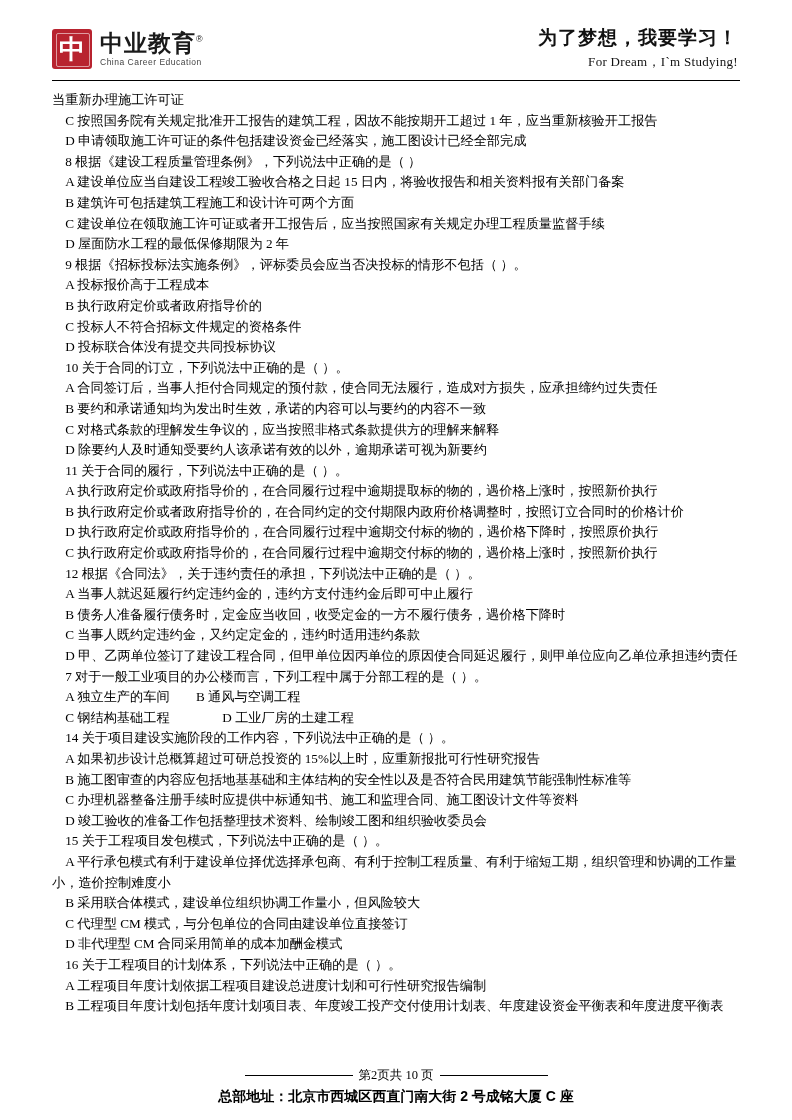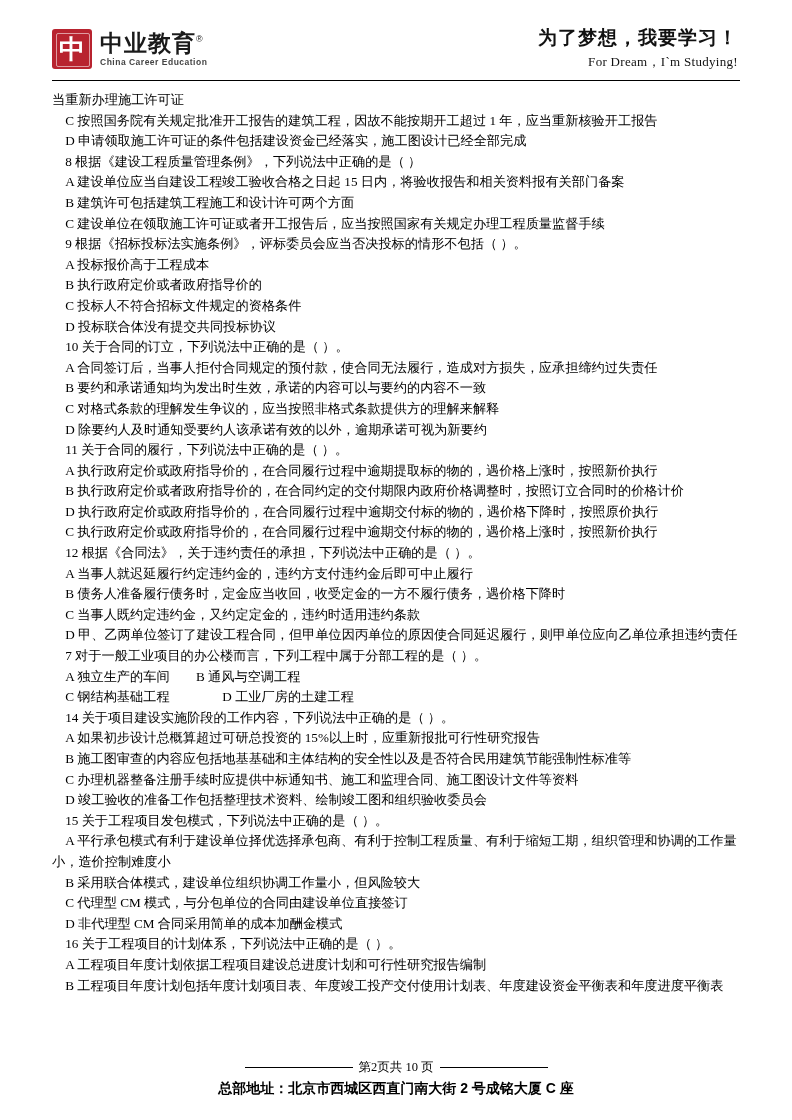--- a/index.html
+++ b/index.html
@@ -80,21 +80,20 @@
     font-size: 9px;
     vertical-align: super;
     font-weight: normal;
   }
   .brand-en {
     font-family: "Liberation Sans", sans-serif;
     font-size: 8.5px;
     color: #444;
     letter-spacing: 0.5px;
     margin-top: 2px;
-    font-weight: bold;
   }
   .slogan {
     text-align: right;
     padding-right: 2px;
   }
   .slogan-cn {
     font-family: "Liberation Sans", sans-serif;
     font-size: 19px;
     font-weight: bold;
     color: #111;
@@ -117,21 +116,21 @@
   .line {
     white-space: pre-wrap;
     word-break: break-all;
   }
   .q-line { }
   
   .footer {
     position: absolute;
     left: 0;
     right: 0;
-    bottom: 22px;
+    bottom: 14px;
     text-align: center;
     font-size: 12.5px;
     line-height: 19px;
   }
   .page-rule {
     display: flex;
     align-items: center;
     justify-content: center;
     gap: 6px;
     font-size: 12.5px;
@@ -169,20 +168,21 @@
   </div>
 
   <div class="content">
     <div class="line">当重新办理施工许可证</div>
     <div class="line">　C 按照国务院有关规定批准开工报告的建筑工程，因故不能按期开工超过 1 年，应当重新核验开工报告</div>
     <div class="line">　D 申请领取施工许可证的条件包括建设资金已经落实，施工图设计已经全部完成</div>
     <div class="line q-line">　8 根据《建设工程质量管理条例》，下列说法中正确的是（ ）</div>
     <div class="line">　A 建设单位应当自建设工程竣工验收合格之日起 15 日内，将验收报告和相关资料报有关部门备案</div>
     <div class="line">　B 建筑许可包括建筑工程施工和设计许可两个方面</div>
     <div class="line">　C 建设单位在领取施工许可证或者开工报告后，应当按照国家有关规定办理工程质量监督手续</div>
+    <div class="line">　D 屋面防水工程的最低保修期限为 2 年</div>
     <div class="line q-line">　9 根据《招标投标法实施条例》，评标委员会应当否决投标的情形不包括（ ）。</div>
     <div class="line">　A 投标报价高于工程成本</div>
     <div class="line">　B 执行政府定价或者政府指导价的</div>
     <div class="line">　C 投标人不符合招标文件规定的资格条件</div>
     <div class="line">　D 投标联合体没有提交共同投标协议</div>
     <div class="line q-line">　10 关于合同的订立，下列说法中正确的是（ ）。</div>
     <div class="line">　A 合同签订后，当事人拒付合同规定的预付款，使合同无法履行，造成对方损失，应承担缔约过失责任</div>
     <div class="line">　B 要约和承诺通知均为发出时生效，承诺的内容可以与要约的内容不一致</div>
     <div class="line">　C 对格式条款的理解发生争议的，应当按照非格式条款提供方的理解来解释</div>
     <div class="line">　D 除要约人及时通知受要约人该承诺有效的以外，逾期承诺可视为新要约</div>

